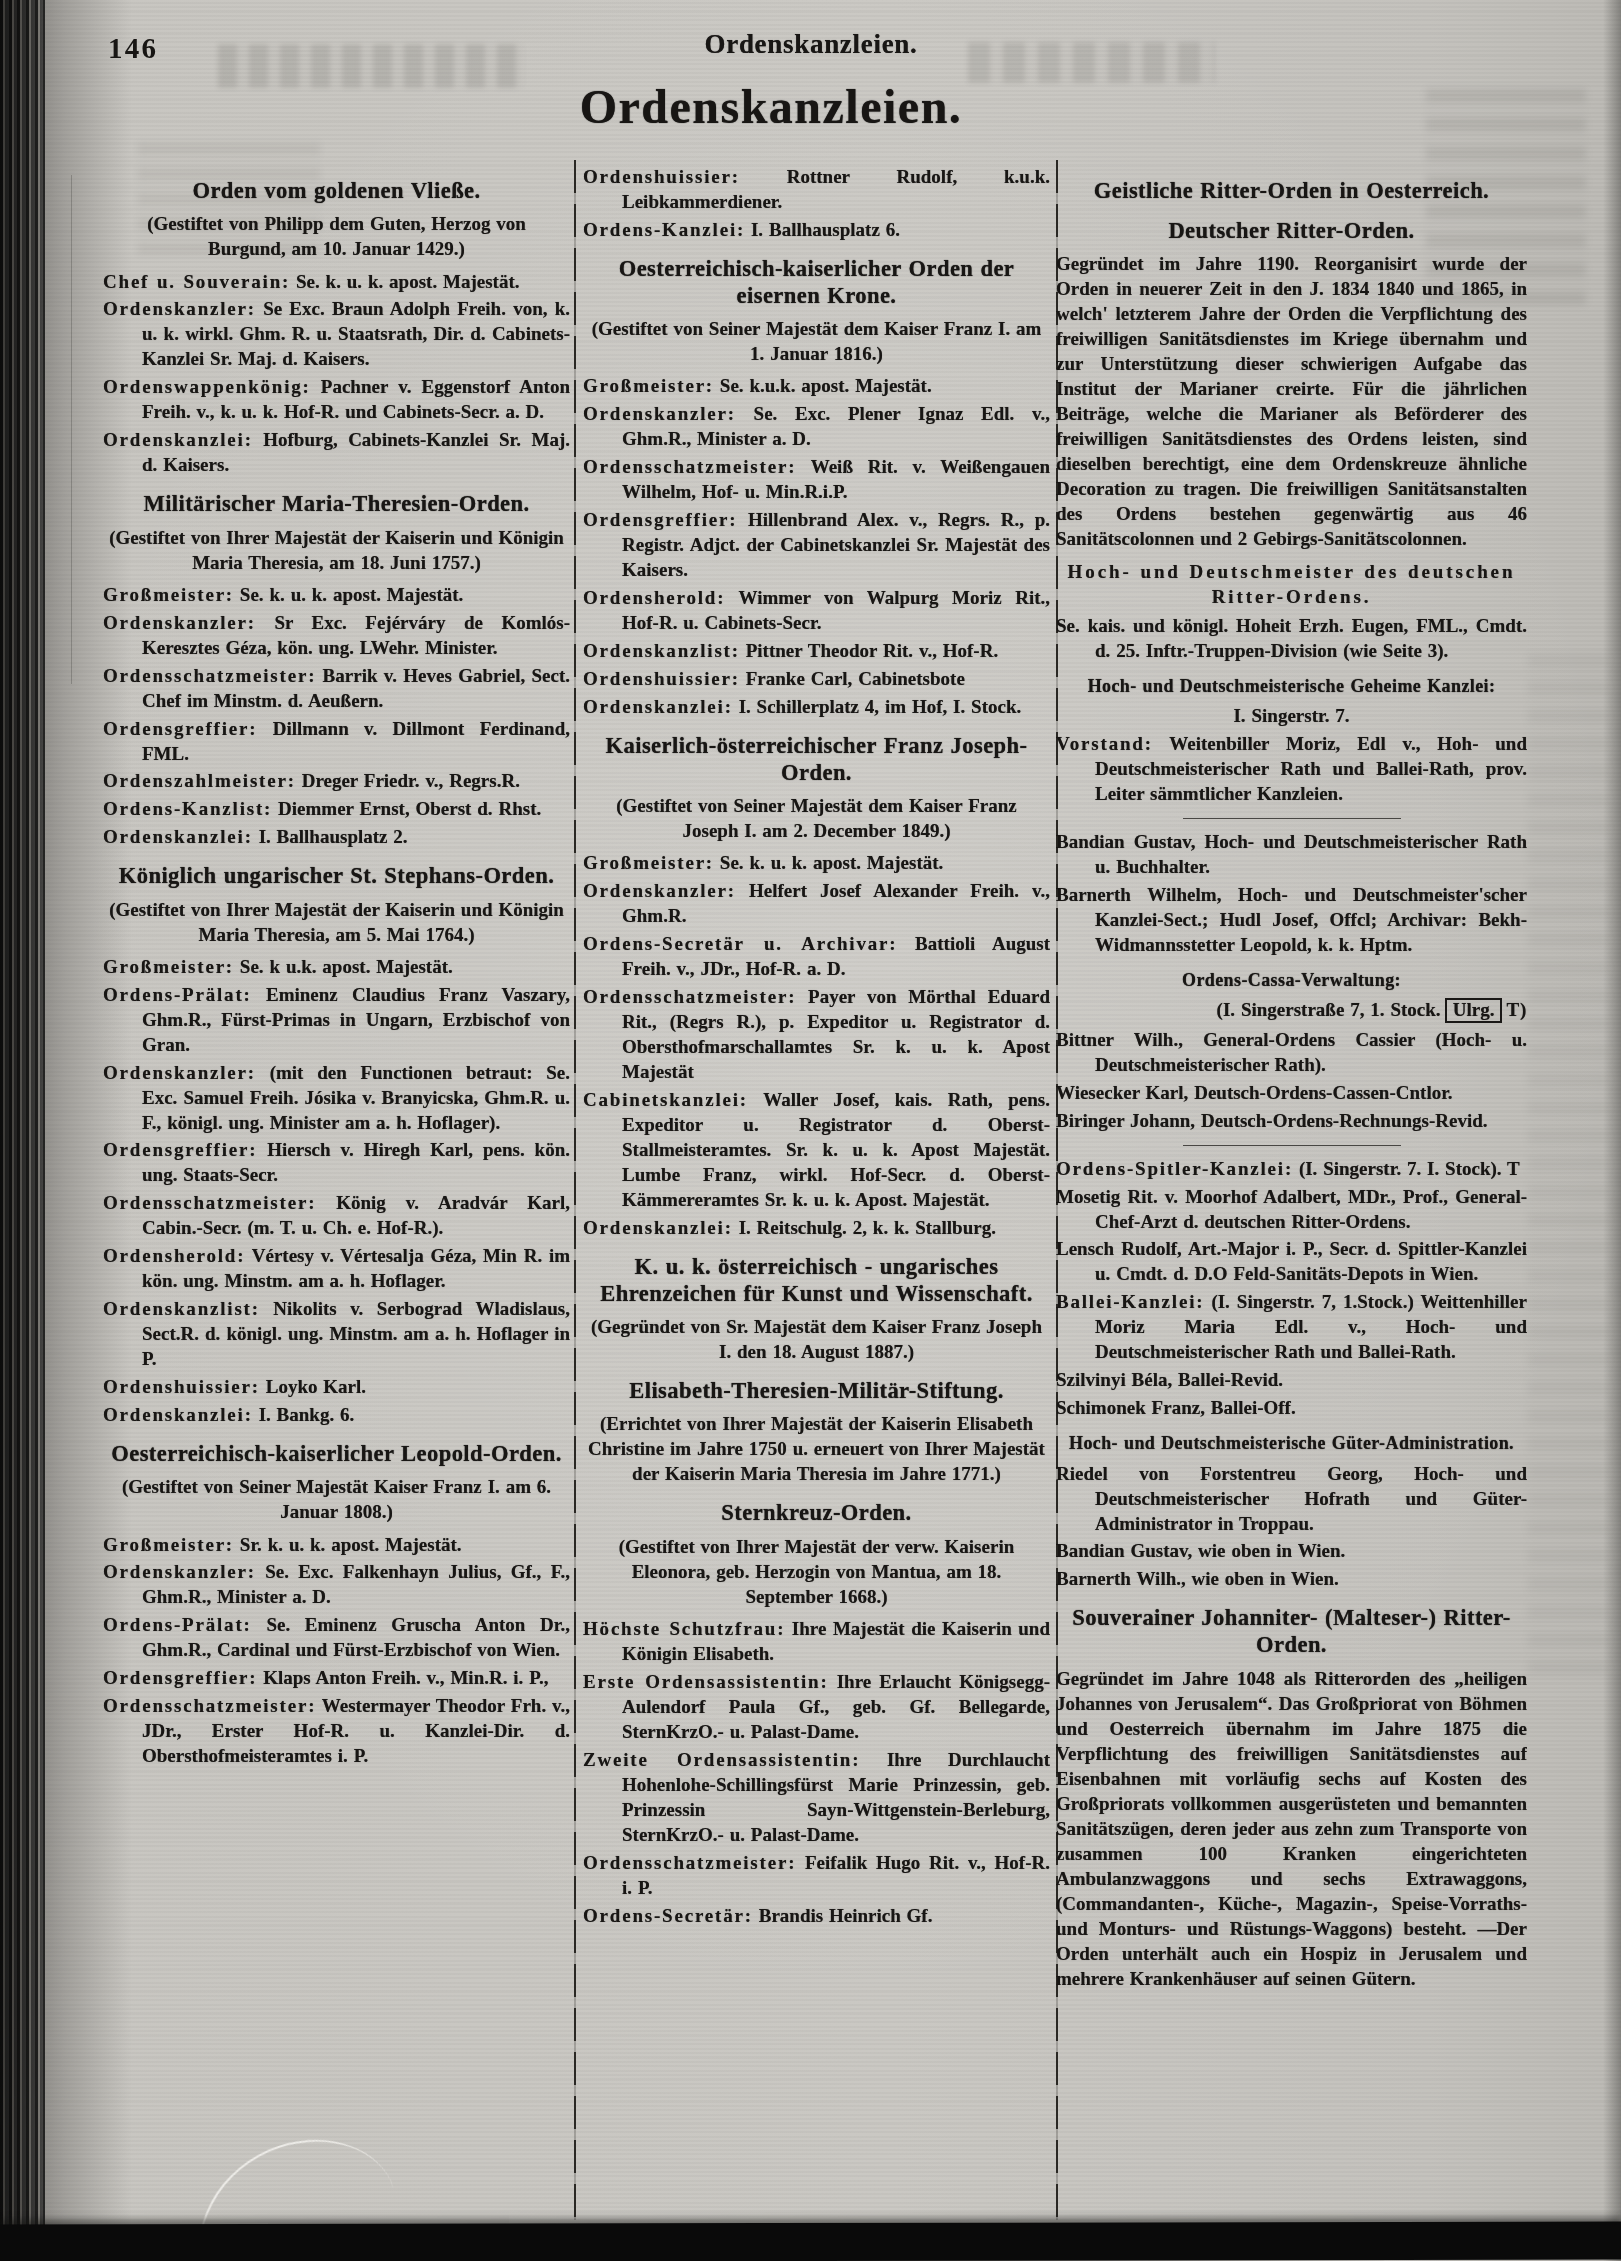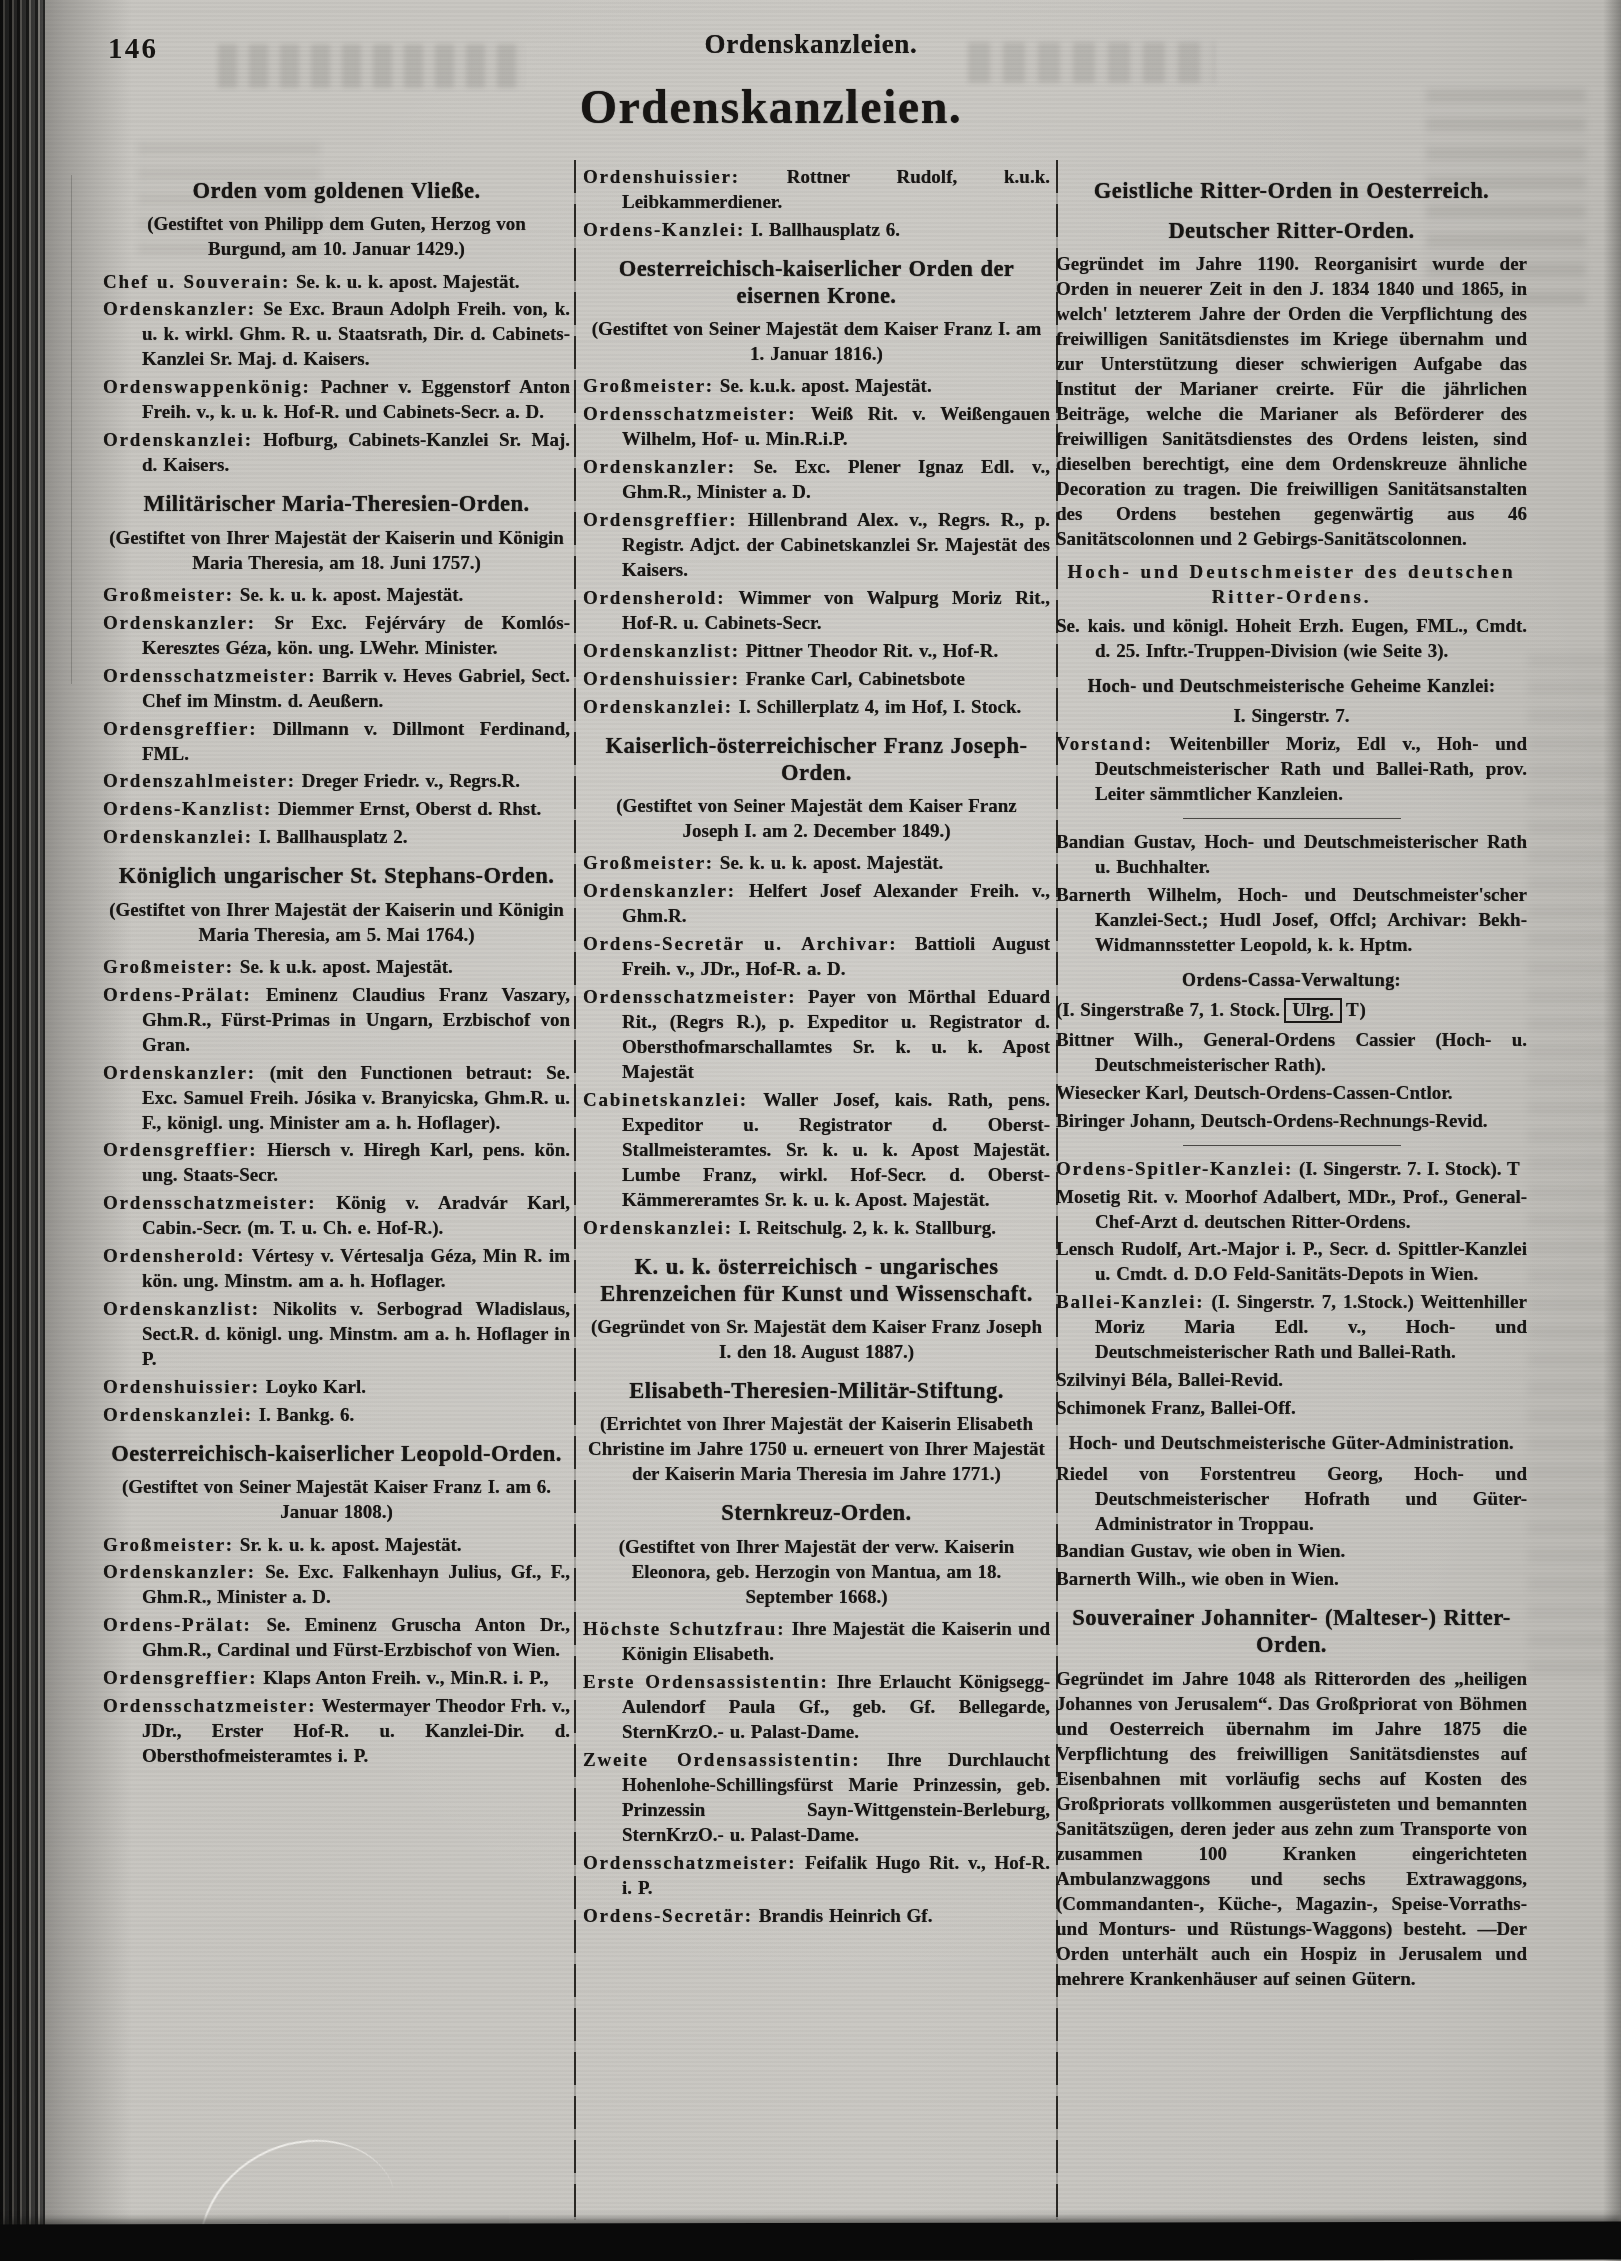--- a/index.html
+++ b/index.html
@@ -64,21 +64,21 @@
     letter-spacing:0.4px;text-shadow:0 0 1.1px rgba(0,0,0,.8);}
   .subheading{font-size:18px;line-height:23px;text-align:center;margin:11.6px 0 5.8px;
     letter-spacing:0.4px;text-shadow:0 0 1.1px rgba(0,0,0,.8);}
   .founding{text-align:center;margin:4.4px 2.9px 7.3px;}
   .entry,.hang{text-align:justify;padding-left:39px;text-indent:-39px;}
   .para{text-align:justify;}
   .lab{letter-spacing:1.8px;}
   .center{text-align:center;}
   .sperrcenter{text-align:center;letter-spacing:2.9px;margin:7.3px 0 4.4px;}
   .divider{border:0;border-top:1.5px solid rgba(30,28,25,.75);width:218px;margin:11.6px auto 10.2px;height:0;}
-  .cassanote{text-align:left;margin:2.9px 0 4.4px;}
+  .cassanote{text-align:right;margin:2.9px 0 4.4px;}
   .box{border:2.2px solid #1a1816;padding:0 5.8px;margin:0 4.4px;display:inline-block;line-height:20.4px;}
   .tmark{font-weight:700;letter-spacing:0.7px;}
 </style>
 </head>
 <body>
 
 <div class="page">
   <div class="spine"></div>
   <div class="spine-fade"></div>
   <div class="right-edge"></div>
@@ -131,22 +131,22 @@
       <div class="blk entry"><span class="lab">Ordens-Prälat:</span> <span class="txt">Se. Eminenz Gruscha Anton Dr., Ghm.R., Cardinal und Fürst-Erzbischof von Wien.</span></div>
       <div class="blk entry"><span class="lab">Ordensgreffier:</span> <span class="txt">Klaps Anton Freih. v., Min.R. i. P.,</span></div>
       <div class="blk entry"><span class="lab">Ordensschatzmeister:</span> <span class="txt">Westermayer Theodor Frh. v., JDr., Erster Hof-R. u. Kanzlei-Dir. d. Obersthofmeisteramtes i. P.</span></div>
     </div>
   <div class="col col2">
       <div class="blk entry"><span class="lab">Ordenshuissier:</span> <span class="txt">Rottner Rudolf, k.u.k. Leibkammerdiener.</span></div>
       <div class="blk entry"><span class="lab">Ordens-Kanzlei:</span> <span class="txt">I. Ballhausplatz 6.</span></div>
       <div class="blk heading">Oesterreichisch-kaiserlicher Orden der eisernen Krone.</div>
       <div class="blk founding">(Gestiftet von Seiner Majestät dem Kaiser Franz I. am 1. Januar 1816.)</div>
       <div class="blk entry"><span class="lab">Großmeister:</span> <span class="txt">Se. k.u.k. apost. Majestät.</span></div>
+      <div class="blk entry"><span class="lab">Ordenskanzler:</span> <span class="txt">Se. Exc. Plener Ignaz Edl. v., Ghm.R., Minister a. D.</span></div>
       <div class="blk entry"><span class="lab">Ordensschatzmeister:</span> <span class="txt">Weiß Rit. v. Weißengauen Wilhelm, Hof- u. Min.R.i.P.</span></div>
-      <div class="blk entry"><span class="lab">Ordenskanzler:</span> <span class="txt">Se. Exc. Plener Ignaz Edl. v., Ghm.R., Minister a. D.</span></div>
       <div class="blk entry"><span class="lab">Ordensgreffier:</span> <span class="txt">Hillenbrand Alex. v., Regrs. R., p. Registr. Adjct. der Cabinetskanzlei Sr. Majestät des Kaisers.</span></div>
       <div class="blk entry"><span class="lab">Ordensherold:</span> <span class="txt">Wimmer von Walpurg Moriz Rit., Hof-R. u. Cabinets-Secr.</span></div>
       <div class="blk entry"><span class="lab">Ordenskanzlist:</span> <span class="txt">Pittner Theodor Rit. v., Hof-R.</span></div>
       <div class="blk entry"><span class="lab">Ordenshuissier:</span> <span class="txt">Franke Carl, Cabinetsbote</span></div>
       <div class="blk entry"><span class="lab">Ordenskanzlei:</span> <span class="txt">I. Schillerplatz 4, im Hof, I. Stock.</span></div>
       <div class="blk heading">Kaiserlich-österreichischer Franz Joseph-Orden.</div>
       <div class="blk founding">(Gestiftet von Seiner Majestät dem Kaiser Franz Joseph I. am 2. December 1849.)</div>
       <div class="blk entry"><span class="lab">Großmeister:</span> <span class="txt">Se. k. u. k. apost. Majestät.</span></div>
       <div class="blk entry"><span class="lab">Ordenskanzler:</span> <span class="txt">Helfert Josef Alexander Freih. v., Ghm.R.</span></div>
       <div class="blk entry"><span class="lab">Ordens-Secretär u. Archivar:</span> <span class="txt">Battioli August Freih. v., JDr., Hof-R. a. D.</span></div>

